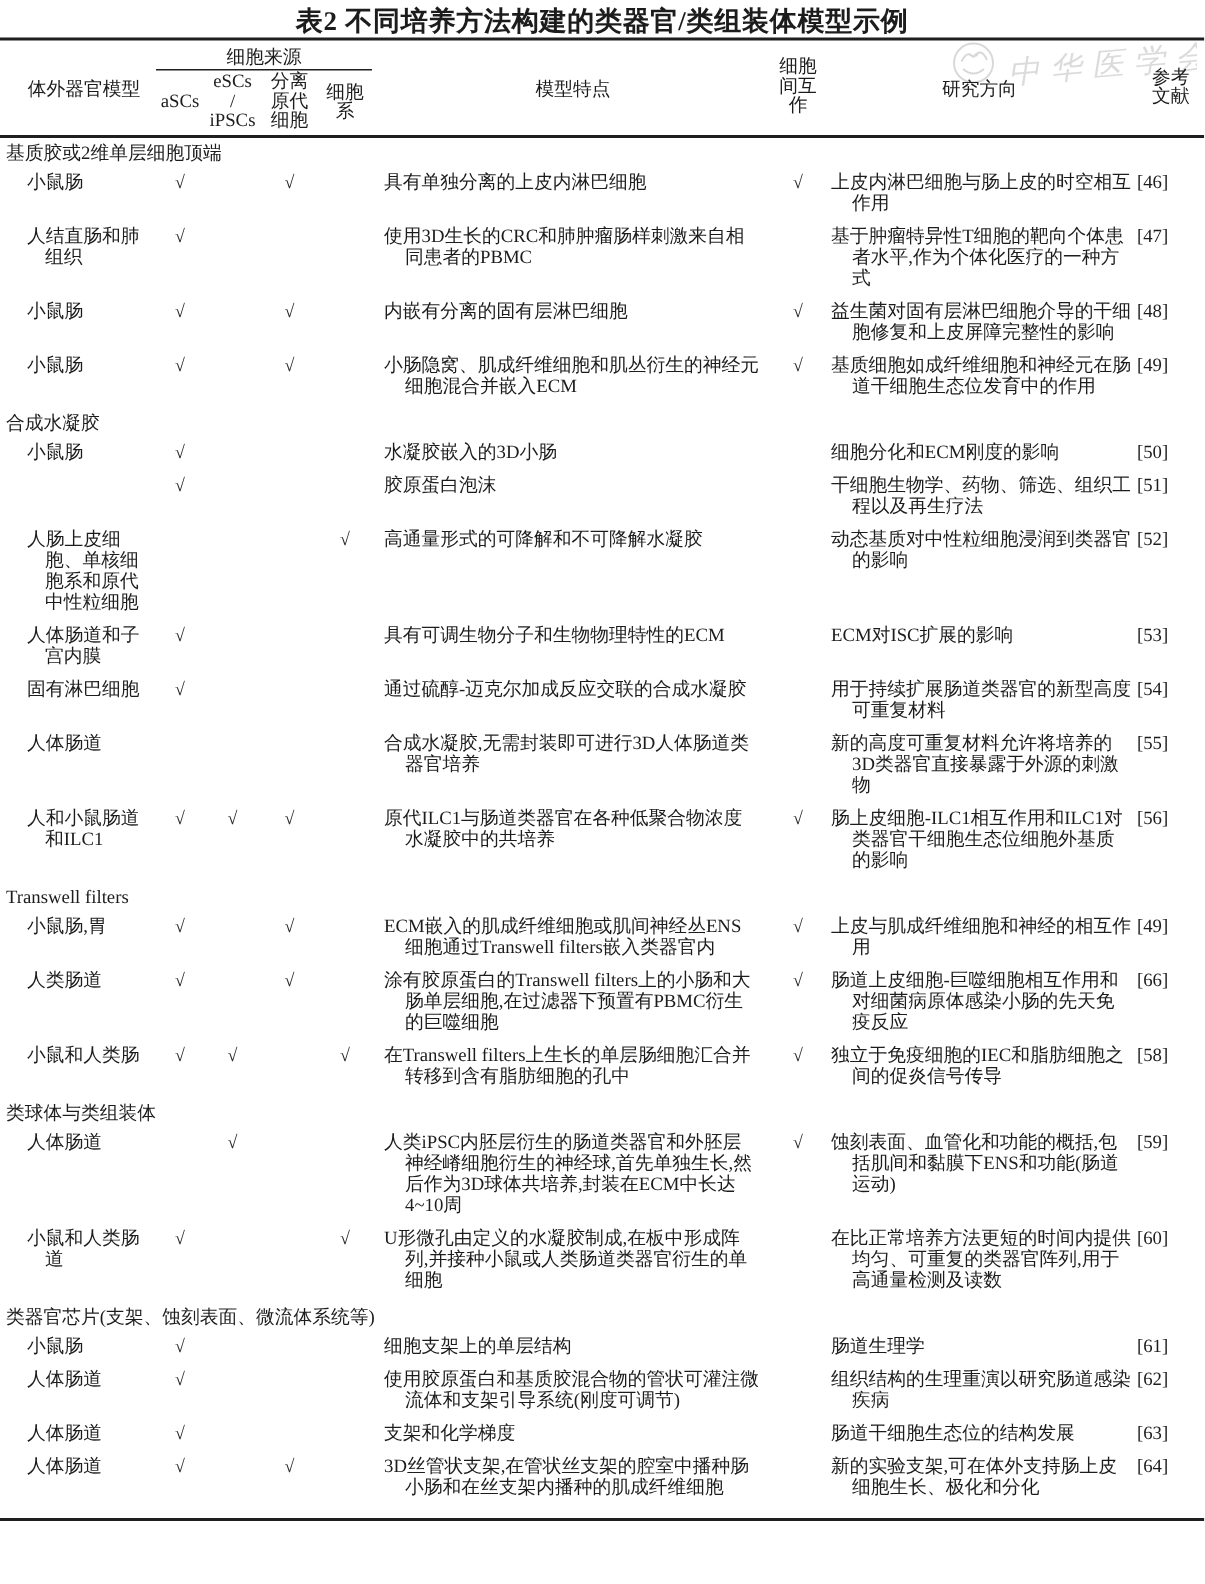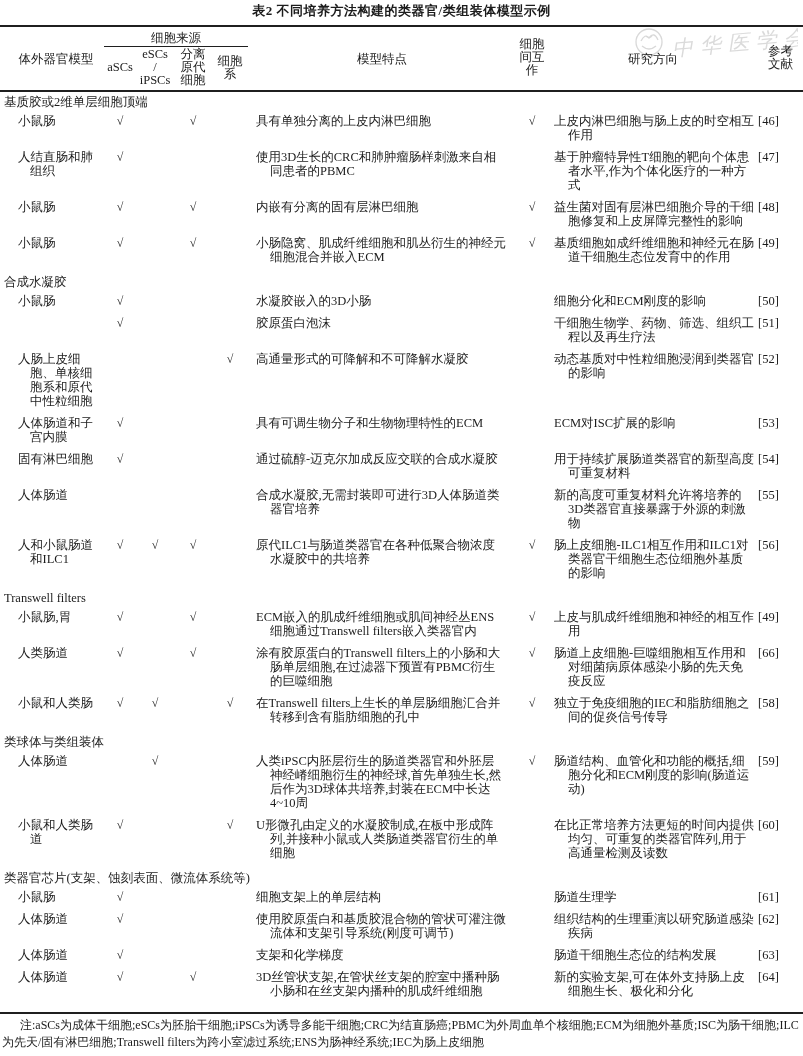--- a/index.html
+++ b/index.html
@@ -3,21 +3,21 @@
 <meta charset="utf-8">
 <style>
   html,body{margin:0;padding:0;}
   .page{
     position:relative; width:803px; height:1056px; background:#ffffff;
     font-family:"Liberation Serif","DejaVu Serif",serif; color:#1c1c1c;
     overflow:hidden;
   }
   .title{
     position:absolute; top:2px; left:0; width:100%; text-align:center;
-    font-size:13px; font-weight:bold; letter-spacing:.5px;
+    font-size:18px; font-weight:bold; letter-spacing:.5px;
   }
   .watermark{ position:absolute; left:626px; top:22px; width:172px; height:46px; opacity:.6; pointer-events:none;}
   .table-wrap{
     position:absolute; top:25px; left:0; width:803px; height:989px;
     border-top:2px solid #1f1f1f; border-bottom:2px solid #1f1f1f;
     box-sizing:border-box; overflow:hidden;
   }
   table{ width:803px; border-collapse:collapse; table-layout:fixed;
          font-size:12.5px; line-height:14px; }
   thead{ border-bottom:2px solid #1f1f1f; }
@@ -257,21 +257,21 @@
             <td colspan="9">类球体与类组装体</td>
           </tr>
           <tr class="data-row">
             <td class="model">人体肠道</td>
             <td class="check"></td>
             <td class="check">√</td>
             <td class="check"></td>
             <td class="check"></td>
             <td class="features">人类iPSC内胚层衍生的肠道类器官和外胚层神经嵴细胞衍生的神经球,首先单独生长,然后作为3D球体共培养,封装在ECM中长达4~10周</td>
             <td class="check">√</td>
-            <td class="direction">肠道结构、血管化和功能的概括,细胞分化和ECM刚度的影响(肠道运动)</td>
+            <td class="direction">蚀刻表面、血管化和功能的概括,包括肌间和黏膜下ENS和功能(肠道运动)</td>
             <td class="ref">[59]</td>
           </tr>
           <tr class="data-row">
             <td class="model">小鼠和人类肠道</td>
             <td class="check">√</td>
             <td class="check"></td>
             <td class="check"></td>
             <td class="check">√</td>
             <td class="features">U形微孔由定义的水凝胶制成,在板中形成阵列,并接种小鼠或人类肠道类器官衍生的单细胞</td>
             <td class="check"></td>
@@ -322,15 +322,14 @@
             <td class="check"></td>
             <td class="features">3D丝管状支架,在管状丝支架的腔室中播种肠小肠和在丝支架内播种的肌成纤维细胞</td>
             <td class="check"></td>
             <td class="direction">新的实验支架,可在体外支持肠上皮细胞生长、极化和分化</td>
             <td class="ref">[64]</td>
           </tr>
         </tbody>
     </table>
   </div>
 
-  <div class="footnote">注:aSCs为成体干细胞;eSCs为胚胎干细胞;iPSCs为诱导多能干细胞;CRC为结直肠癌;PBMC为外周血单个核细胞;ECM为细胞外基质;ISC为肠干细胞;ILC为先天/固有淋巴细胞;Transwell filters为跨小室滤过系统;ENS为肠神经系统;IEC为肠上皮细胞</div>
 
 </div>
 
 </body></html>

